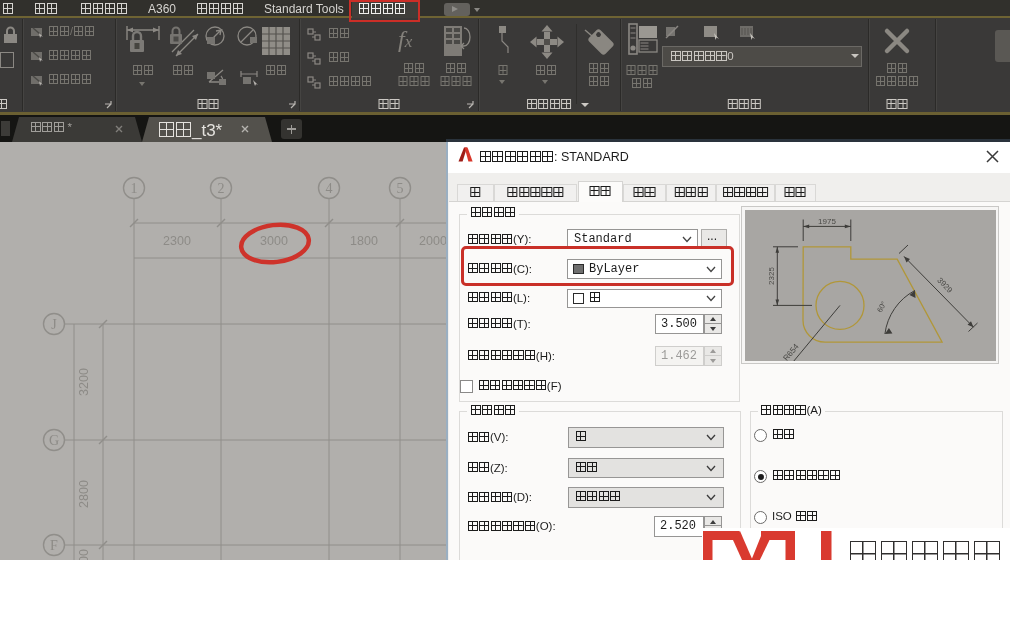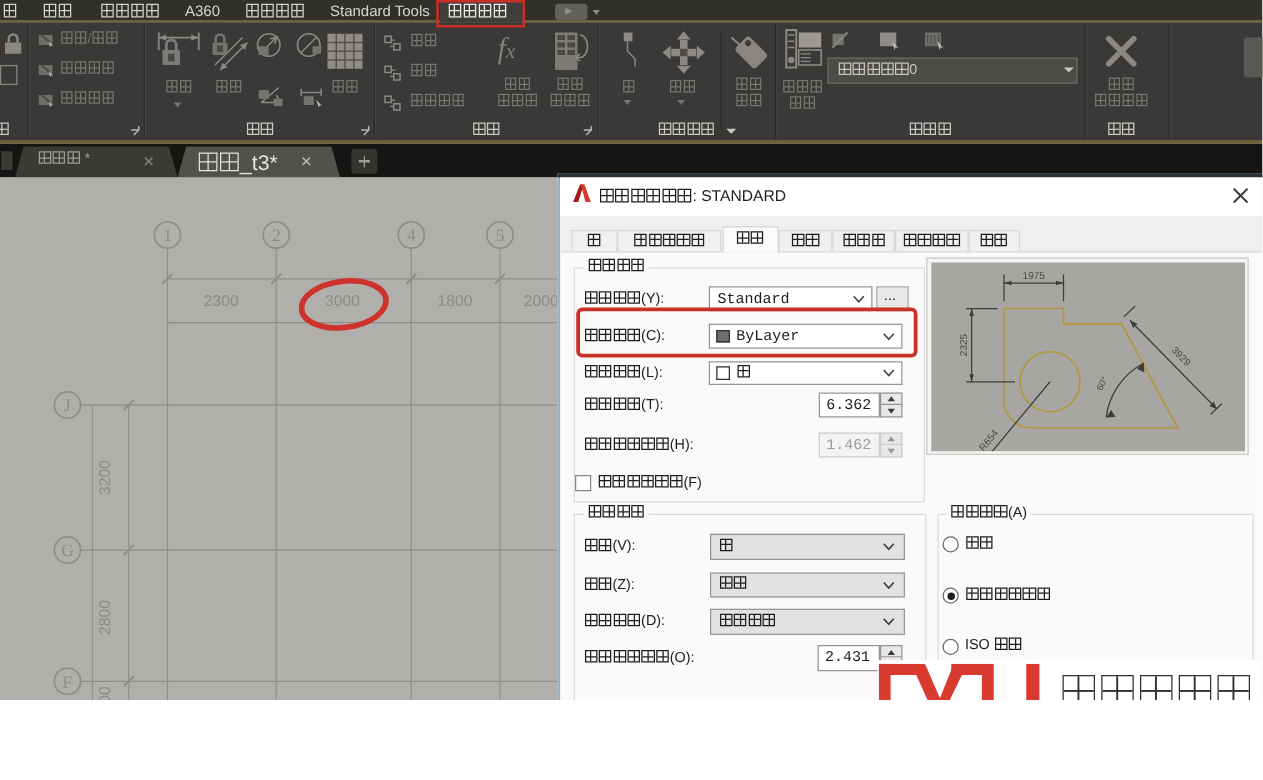--- a/index.html
+++ b/index.html
@@ -328,21 +328,21 @@
       <path d="M1 1 L5 5.5 L9 1" stroke="#444" stroke-width="1.3" fill="none"></path>
     </svg>
 <div class="a" style="left:460.5px;top:246px;width:273px;height:40px;border:3.5px solid #c93028;border-radius:5px;z-index:13;"></div>
 <div class="a" style="left:567px;top:288.5px;width:155px;height:19.5px;background:#fff;border:1px solid #969594;z-index:13;"></div>
 <div class="a" style="left:573px;top:293px;width:10.5px;height:10.5px;background:#fff;border:1px solid #2b2b2b;z-index:13;"></div>
 <div class="a dn" style="left:589px;top:291.5px;font-size:11.5px;color:#1c1c1c;z-index:13;"><i class="g"></i></div>
 <svg class="a" style="left:706px;top:295px;z-index:13;" width="10" height="7">
       <path d="M1 1 L5 5.5 L9 1" stroke="#444" stroke-width="1.3" fill="none"></path>
     </svg>
 <div class="a" style="left:655px;top:313.5px;width:49px;height:20px;background:#fff;border:1px solid #969594;z-index:13;"></div>
-<div class="a dn" style="left:661px;top:316.5px;font-size:12px;font-family:'Liberation Mono',monospace;color:#1c1c1c;z-index:13;">6.362</div>
+<div class="a dn" style="left:661px;top:316.5px;font-size:12px;font-family:'Liberation Mono',monospace;color:#1c1c1c;z-index:13;">3.500</div>
 <div class="a" style="left:704px;top:313.5px;width:18px;height:10.0px;background:#e9e8e6;border:1px solid #969594;z-index:13;"></div>
 <div class="a" style="left:704px;top:323.5px;width:18px;height:10.0px;background:#e9e8e6;border:1px solid #969594;border-top:none;z-index:13;"></div>
 <div class="a" style="left:709.5px;top:317.0px;width:0;height:0;border-bottom:4px solid #3c3c3c;border-left:3.5px solid transparent;border-right:3.5px solid transparent;z-index:13;"></div>
 <div class="a" style="left:709.5px;top:326.5px;width:0;height:0;border-top:4px solid #3c3c3c;border-left:3.5px solid transparent;border-right:3.5px solid transparent;z-index:13;"></div>
 <div class="a" style="left:655px;top:345.5px;width:49px;height:20px;background:#f4f3f1;border:1px solid #cfcecc;z-index:13;"></div>
 <div class="a dn" style="left:661px;top:348.5px;font-size:12px;font-family:'Liberation Mono',monospace;color:#9c9b99;z-index:13;">1.462</div>
 <div class="a" style="left:704px;top:345.5px;width:18px;height:10.0px;background:#e9e8e6;border:1px solid #cfcecc;z-index:13;"></div>
 <div class="a" style="left:704px;top:355.5px;width:18px;height:10.0px;background:#e9e8e6;border:1px solid #cfcecc;border-top:none;z-index:13;"></div>
 <div class="a" style="left:709.5px;top:349.0px;width:0;height:0;border-bottom:4px solid #9c9b99;border-left:3.5px solid transparent;border-right:3.5px solid transparent;z-index:13;"></div>
 <div class="a" style="left:709.5px;top:358.5px;width:0;height:0;border-top:4px solid #9c9b99;border-left:3.5px solid transparent;border-right:3.5px solid transparent;z-index:13;"></div>
@@ -357,21 +357,21 @@
 <div class="a dn" style="left:575px;top:461.0px;font-size:11.5px;color:#1c1c1c;z-index:13;"><i class="g"></i><i class="g"></i></div>
 <svg class="a" style="left:706px;top:464.5px;z-index:13;" width="10" height="7">
       <path d="M1 1 L5 5.5 L9 1" stroke="#3c3c3c" stroke-width="1.3" fill="none"></path>
     </svg>
 <div class="a" style="left:568px;top:487px;width:156px;height:20.5px;background:#e3e2e0;border:1px solid #979695;z-index:13;"></div>
 <div class="a dn" style="left:575px;top:490.5px;font-size:11.5px;color:#1c1c1c;z-index:13;"><i class="g"></i><i class="g"></i><i class="g"></i><i class="g"></i></div>
 <svg class="a" style="left:706px;top:494px;z-index:13;" width="10" height="7">
       <path d="M1 1 L5 5.5 L9 1" stroke="#3c3c3c" stroke-width="1.3" fill="none"></path>
     </svg>
 <div class="a" style="left:654px;top:516px;width:50px;height:20.5px;background:#fff;border:1px solid #969594;z-index:13;"></div>
-<div class="a dn" style="left:660px;top:519px;font-size:12px;font-family:'Liberation Mono',monospace;color:#1c1c1c;z-index:13;">2.431</div>
+<div class="a dn" style="left:660px;top:519px;font-size:12px;font-family:'Liberation Mono',monospace;color:#1c1c1c;z-index:13;">2.520</div>
 <div class="a" style="left:704px;top:516px;width:18px;height:10.25px;background:#e9e8e6;border:1px solid #969594;z-index:13;"></div>
 <div class="a" style="left:704px;top:526.25px;width:18px;height:10.25px;background:#e9e8e6;border:1px solid #969594;border-top:none;z-index:13;"></div>
 <div class="a" style="left:709.5px;top:519.5px;width:0;height:0;border-bottom:4px solid #3c3c3c;border-left:3.5px solid transparent;border-right:3.5px solid transparent;z-index:13;"></div>
 <div class="a" style="left:709.5px;top:529.25px;width:0;height:0;border-top:4px solid #3c3c3c;border-left:3.5px solid transparent;border-right:3.5px solid transparent;z-index:13;"></div>
 <div class="a" style="left:754px;top:429.0px;width:13px;height:13px;border-radius:50%;background:#fff;border:1px solid #6b6a69;z-index:13;"></div>
 <div class="a dn" style="left:772px;top:428.5px;font-size:11.5px;color:#1c1c1c;z-index:13;"><i class="g"></i><i class="g"></i></div>
 <div class="a" style="left:754px;top:470.0px;width:13px;height:13px;border-radius:50%;background:#fff;border:1px solid #6b6a69;z-index:13;"></div>
 <div class="a" style="left:757.5px;top:473.5px;width:6px;height:6px;border-radius:50%;background:#1b1b1b;z-index:13;"></div>
 <div class="a dn" style="left:772px;top:469.5px;font-size:11.5px;color:#1c1c1c;z-index:13;"><i class="g"></i><i class="g"></i><i class="g"></i><i class="g"></i><i class="g"></i><i class="g"></i></div>
 <div class="a" style="left:754px;top:510.5px;width:13px;height:13px;border-radius:50%;background:#fff;border:1px solid #6b6a69;z-index:13;"></div>

